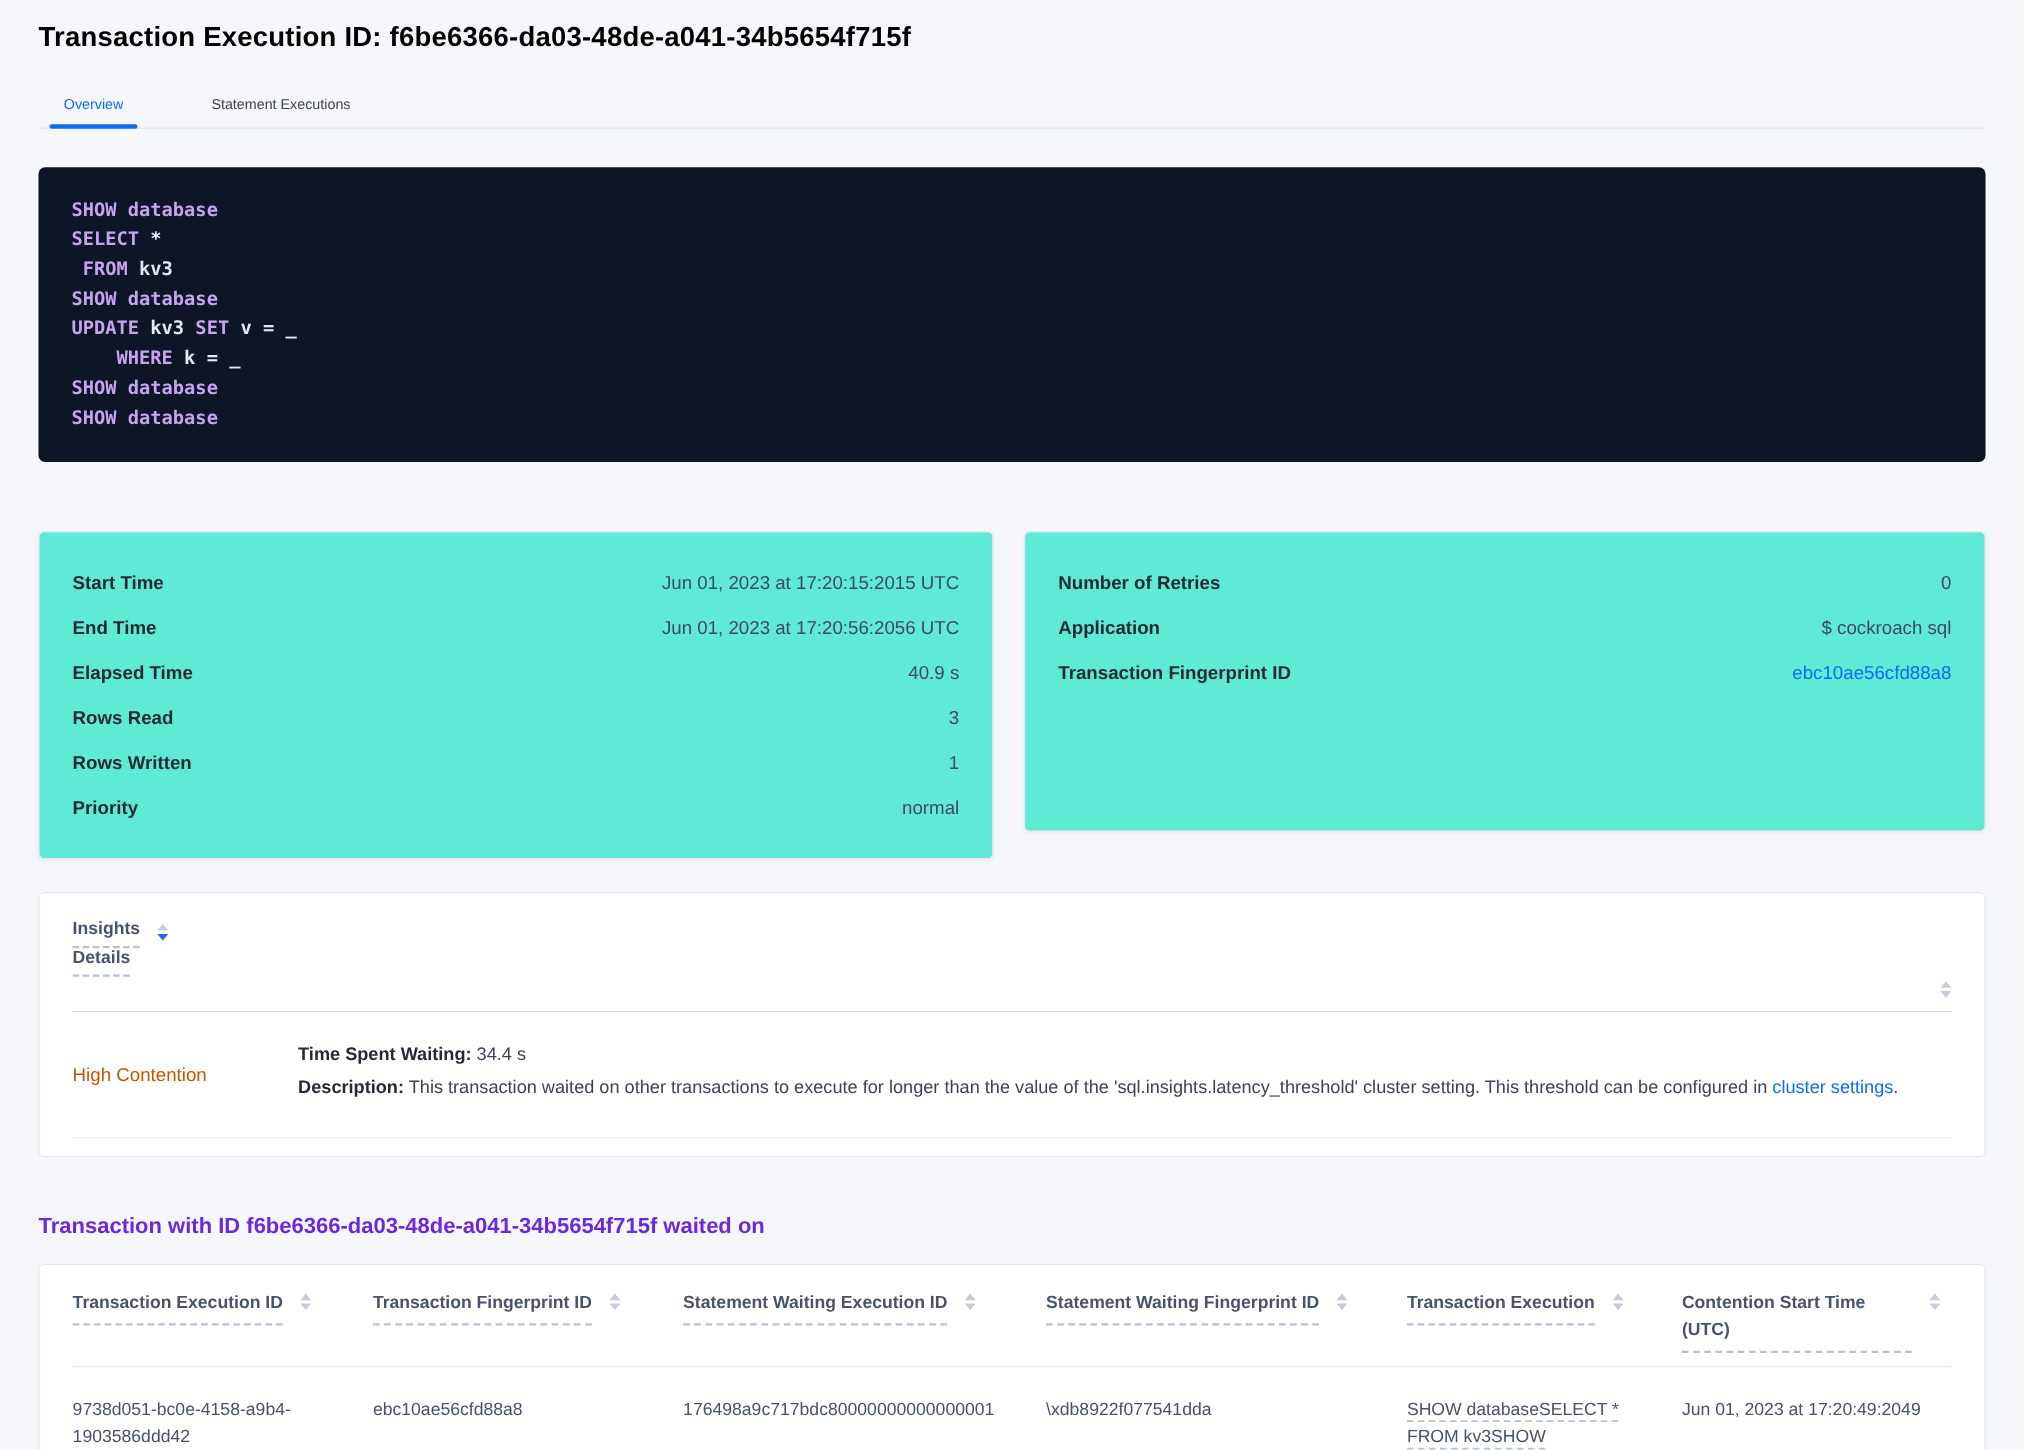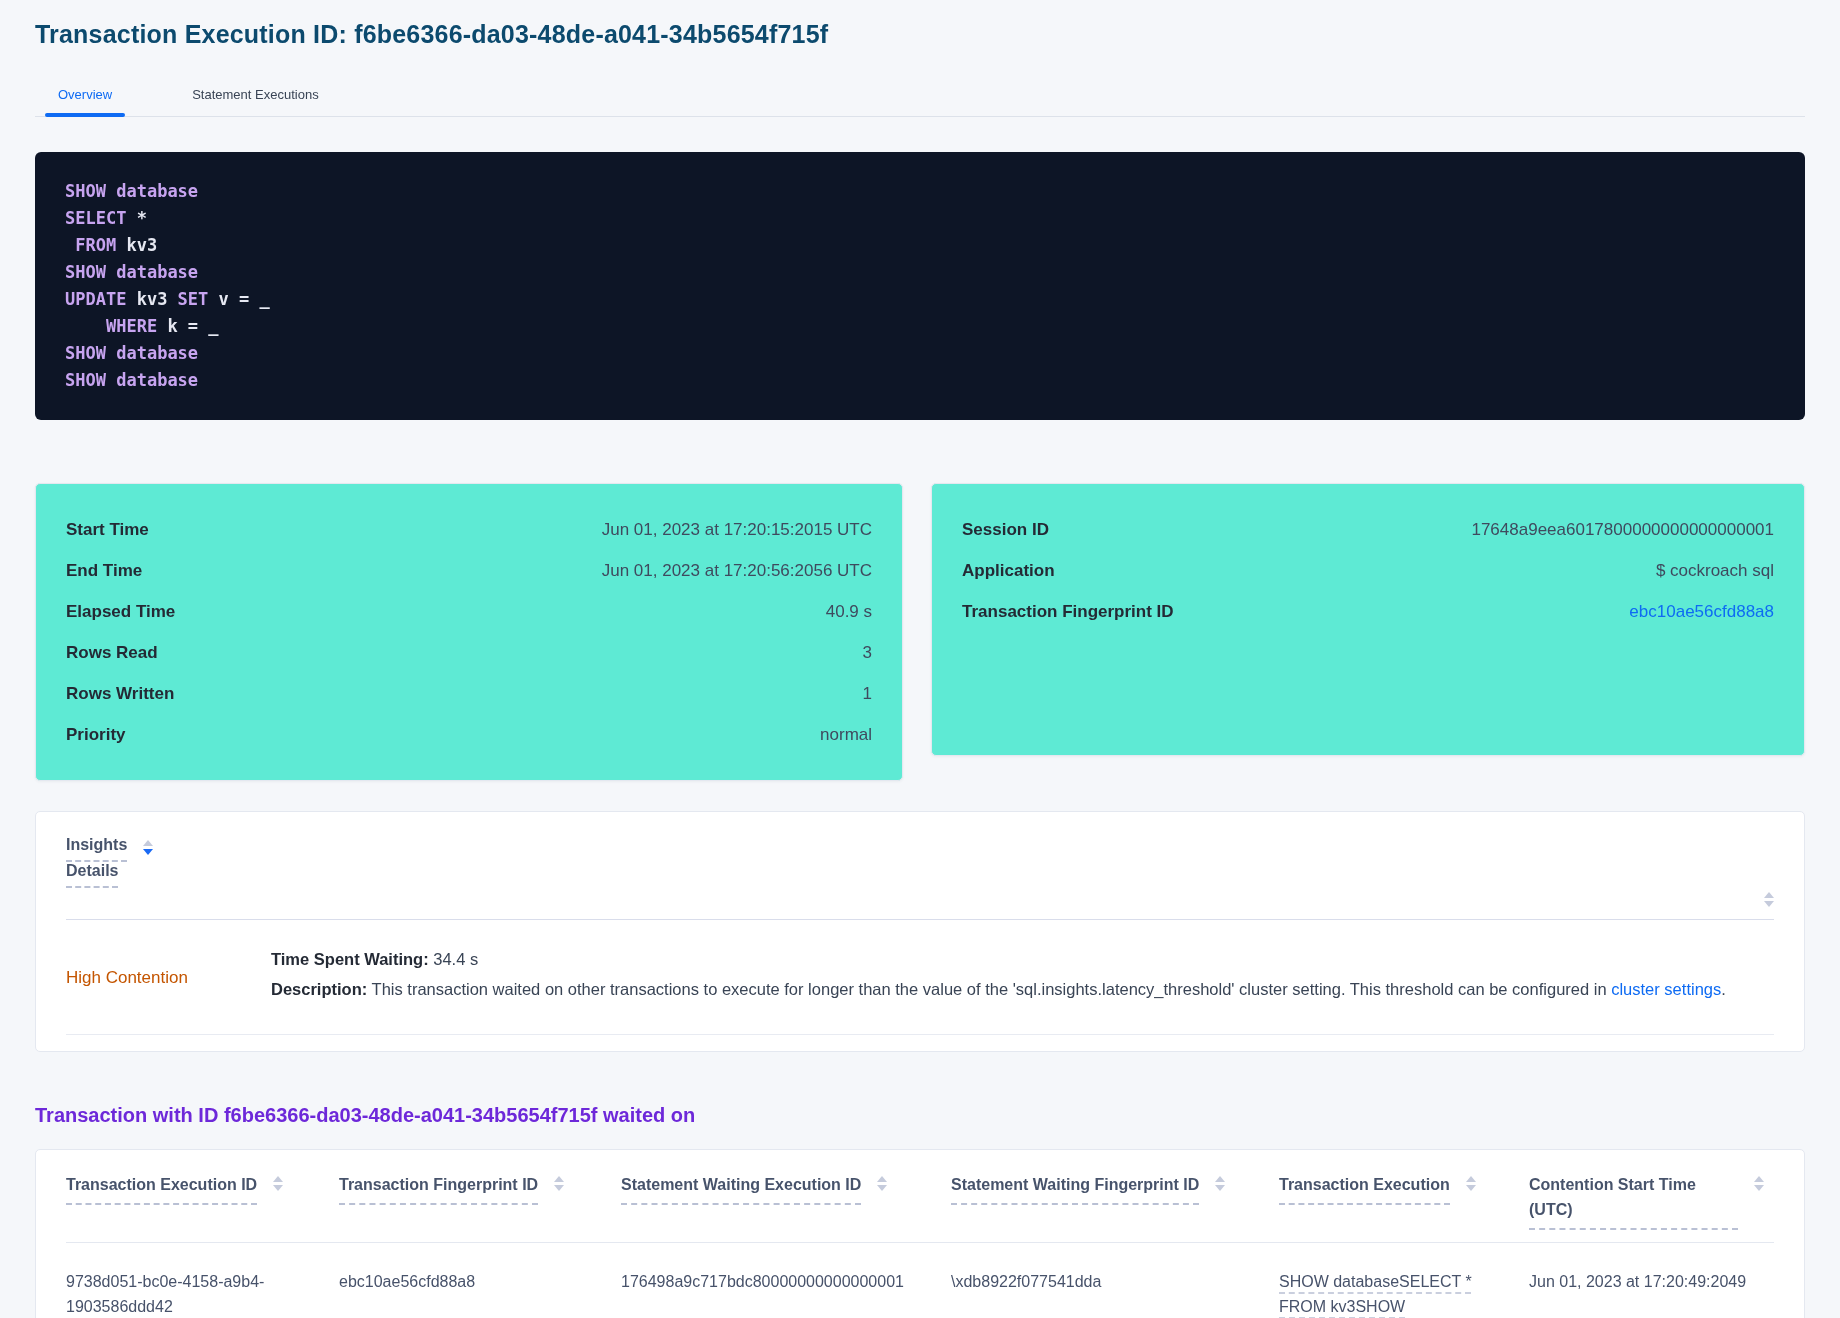--- a/index.html
+++ b/index.html
@@ -1,20 +1,20 @@
 <!DOCTYPE html>
 <html><head>
 <meta charset="utf-8">
 <style>
   * { margin:0; padding:0; box-sizing:border-box; }
   html,body { width:1840px; min-height:1318px; background:#f5f7fa; font-family:"Liberation Sans", sans-serif; color:#394455; }
   .page { padding:20px 35px 0 35px; }
 
   
-  .page-title { font-size:25px; font-weight:bold; color:#0c4a6e; letter-spacing:.2px; }
+  .page-title { font-size:25px; font-weight:bold; color:#000000; letter-spacing:.2px; }
 
   .tabs { margin-top:28px; border-bottom:1px solid #dde2ea; display:flex; padding-left:17px; }
   .tab { font-size:13px; color:#394455; padding:10px 6px 14px 6px; margin-right:68px; position:relative; cursor:pointer; }
   .tab.active { color:#0e6bf3; }
   .tab.active::after { content:""; position:absolute; left:-7px; right:-7px; bottom:-1px; height:4px; background:#0e6bf3; border-radius:3px; }
 
   
   .sql-box { margin-top:35px; background:#0d1526; border-radius:6px; padding:26px 30px; min-height:262px; }
   .code-line { font-family:"DejaVu Sans Mono", monospace; font-size:17px; line-height:27px; white-space:pre; font-weight:bold; }
   .kw { color:#c7a4f0; }
@@ -108,22 +108,22 @@
         <span class="stat-value">1</span>
       </div>
       <div class="stat-row">
         <span class="stat-label">Priority</span>
         <span class="stat-value">normal</span>
       </div>
     </div>
 
     <div class="card right">
       <div class="stat-row">
-        <span class="stat-label">Session ID</span>
-        <span class="stat-value">17648a9eea6017800000000000000001</span>
+        <span class="stat-label">Number of Retries</span>
+        <span class="stat-value">0</span>
       </div>
       <div class="stat-row">
         <span class="stat-label">Application</span>
         <span class="stat-value">$ cockroach sql</span>
       </div>
       <div class="stat-row">
         <span class="stat-label">Transaction Fingerprint ID</span>
         <span class="stat-value link">ebc10ae56cfd88a8</span>
       </div>
     </div>

